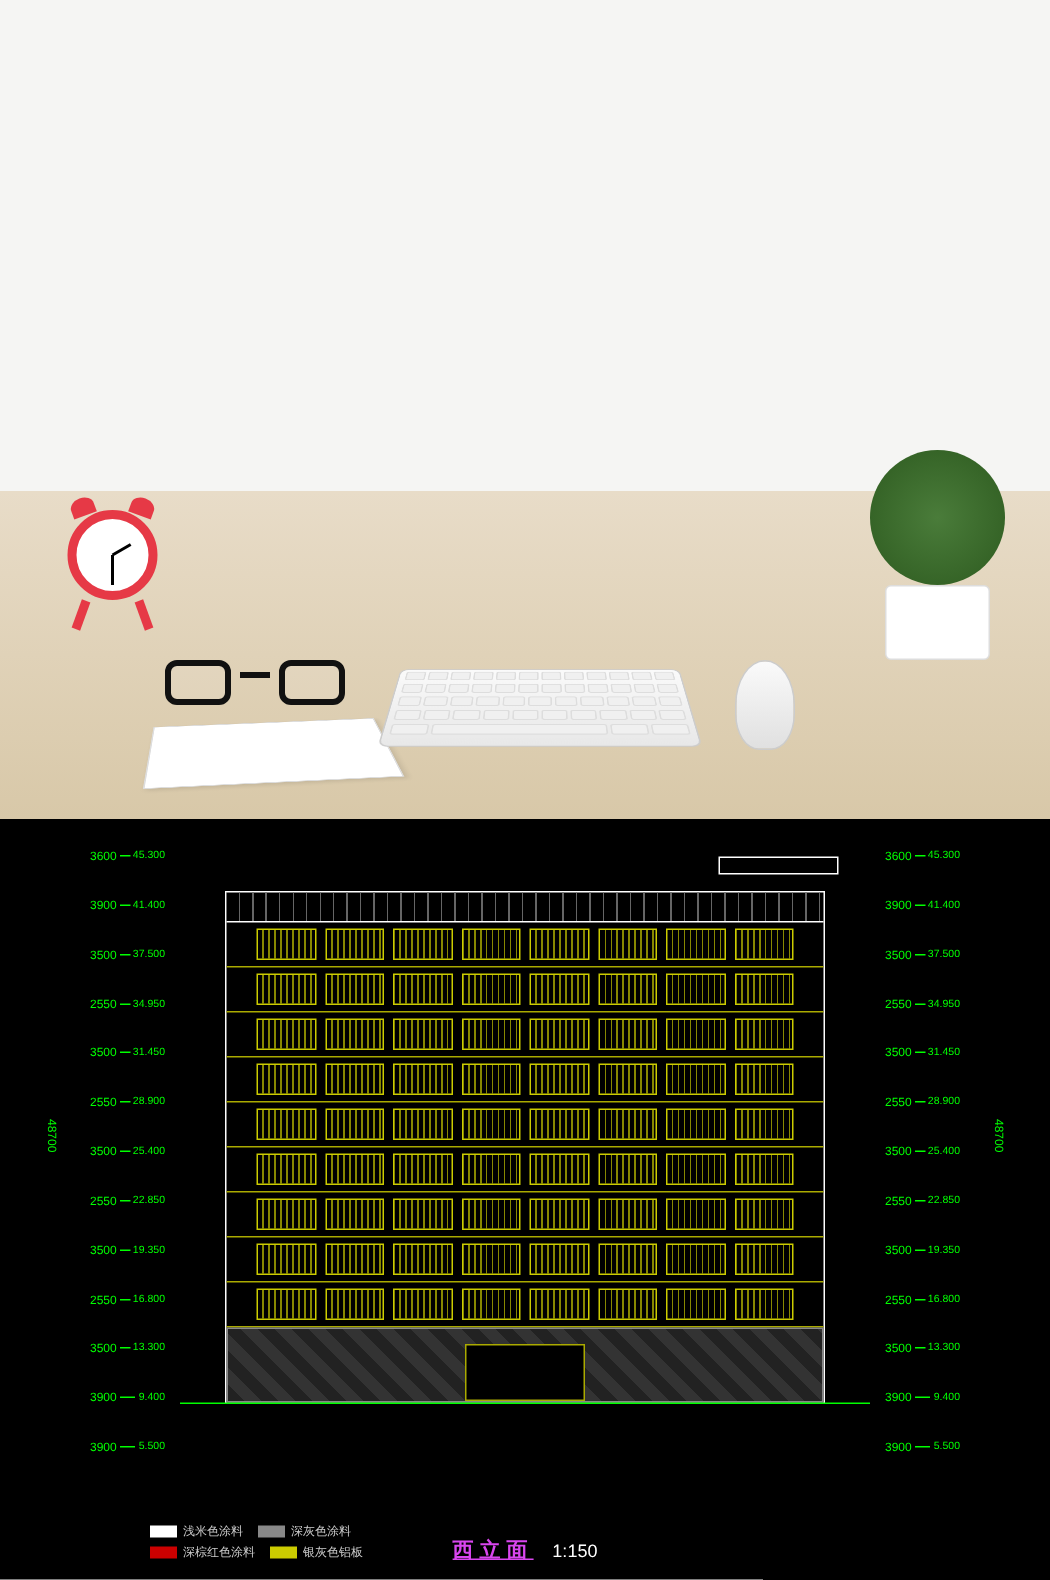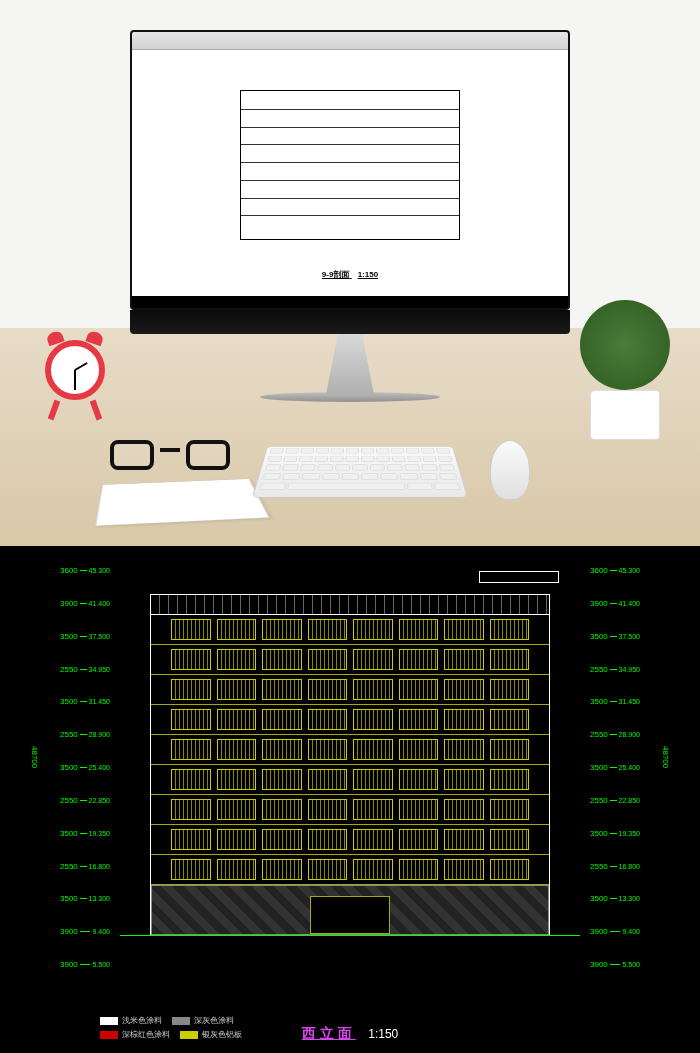--- a/index.html
+++ b/index.html
@@ -75,45 +75,20 @@
 .title-text { color: #d946ef; font-size: 14px; font-weight: bold; text-decoration: underline; letter-spacing: 4px; }
 .scale-text { color: #fff; font-size: 12px; margin-left: 10px; }
 .legend { position: absolute; bottom: 10px; left: 100px; font-size: 8px; color: #ccc; }
 .legend-row { display: flex; gap: 10px; margin-bottom: 3px; }
 .swatch { width: 18px; height: 8px; display: inline-block; margin-right: 4px; vertical-align: middle; }
 </style>
 </head>
 <body>
 
 <div class="top-half">
-  <div class="monitor">
-    <div class="screen">
-      <div class="ribbon"></div>
-      <div class="screen-content">
-        <div class="cad-drawing">
-          <div class="building-outline">
-            <div class="floor-line" style="top:12%"></div>
-            <div class="floor-line" style="top:24%"></div>
-            <div class="floor-line" style="top:36%"></div>
-            <div class="floor-line" style="top:48%"></div>
-            <div class="floor-line" style="top:60%"></div>
-            <div class="floor-line" style="top:72%"></div>
-            <div class="floor-line" style="top:84%"></div>
-          </div>
-          <div class="drawing-title">
-            <span>9-9剖面</span>
-            <span style="margin-left:6px">1:150</span>
-          </div>
-        </div>
-      </div>
-    </div>
-    <div class="monitor-chin"></div>
-    <div class="monitor-stand"></div>
-    <div class="monitor-base"></div>
-  </div>
 
   <div class="clock">
     <div class="clock-bells">
         <div class="bell l"></div>
         <div class="bell r"></div>
       </div>
     <div class="clock-face">
       <div class="hand h"></div>
         <div class="hand m"></div>
     </div>

